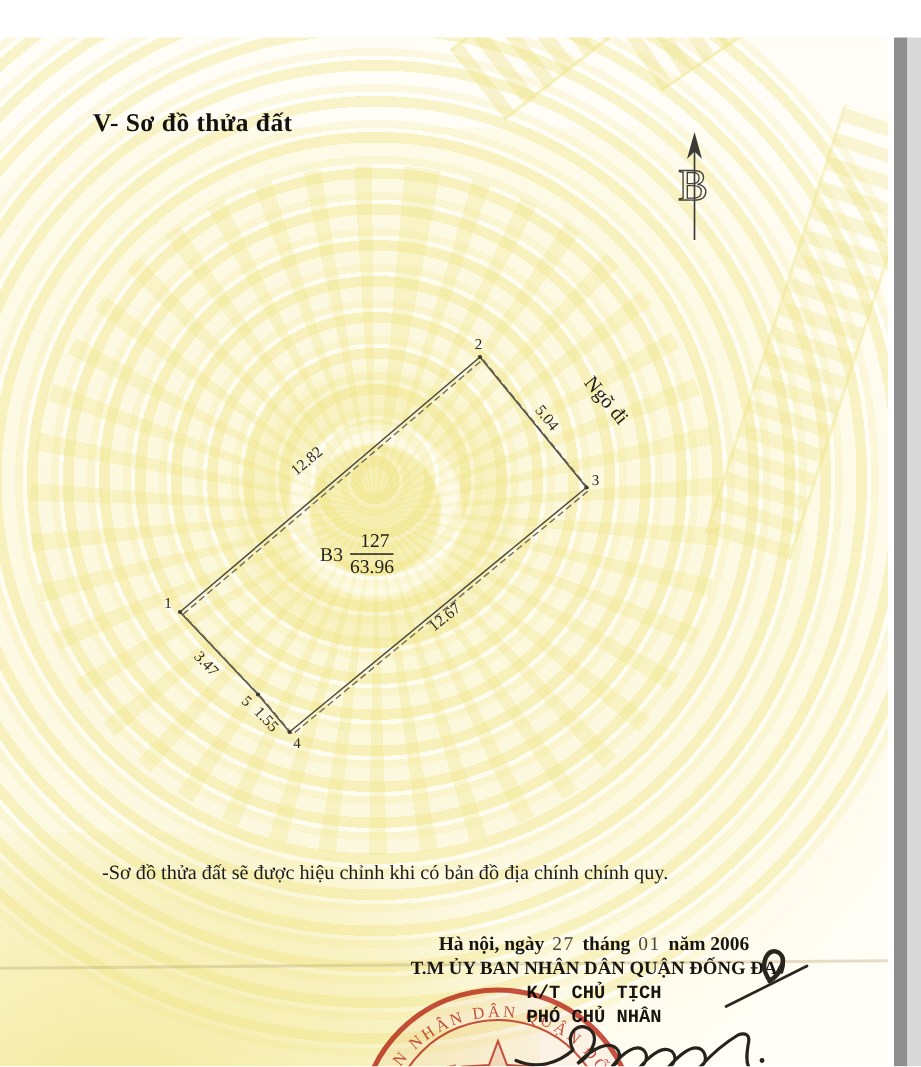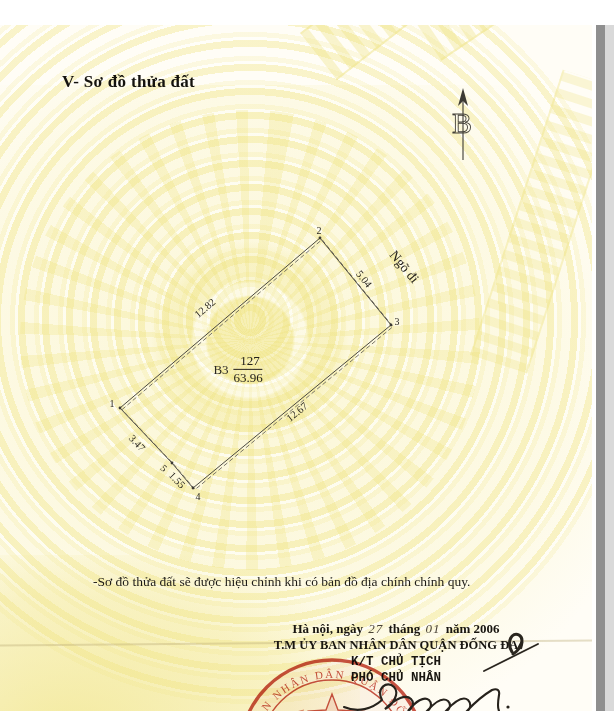--- a/index.html
+++ b/index.html
@@ -24,33 +24,33 @@
   .rb3{left:470px;top:330px;width:300px;transform:rotate(-72deg);transform-origin:left top;opacity:.45;}
   .wm-bl{left:-60px;top:530px;width:420px;height:260px;
     background:radial-gradient(ellipse at 30% 70%, rgba(240,228,130,0.75) 0%, rgba(240,228,130,0.35) 55%, rgba(240,228,130,0) 78%);}
   .crease{position:absolute;left:0;top:617px;width:592px;height:2px;background:rgba(186,172,118,0.38);transform:rotate(-0.5deg);}
   
   .strip-dark{position:absolute;left:596px;top:25px;width:9px;height:686px;background:#8f8f8f;}
   .strip-light{position:absolute;left:605px;top:25px;width:9px;height:686px;background:#d9d9d9;}
   
   .content{position:absolute;left:0;top:0;width:580px;height:711px;}
   .doc-title{position:absolute;left:62px;top:72px;font-size:17px;font-weight:bold;letter-spacing:.3px;color:#14120e;}
-  .note{position:absolute;left:68px;top:574px;font-size:13.5px;color:#1d1b17;margin-left:25px;}
+  .note{position:absolute;left:68px;top:574px;font-size:13.5px;color:#1d1b17;}
   .lbl{position:absolute;font-size:10.5px;color:#2a2722;transform:translate(-50%,-50%);white-space:nowrap;}
   .vtx{font-size:10px;}
   .pcode{font-size:13px;}
   .frac{position:absolute;left:248px;top:369px;transform:translate(-50%,-50%);text-align:right;font-size:13px;color:#23201b;line-height:1.05;}
   .frac .num{display:block;border-bottom:1.2px solid #23201b;padding:0 3px 1px;}
   .frac .den{display:block;padding-top:1px;}
   .alley{position:absolute;left:404px;top:267px;transform:translate(-50%,-50%) rotate(50deg);font-size:13.5px;color:#23201b;white-space:nowrap;}
   .sig-block{position:absolute;left:262px;top:621px;width:268px;text-align:center;color:#181510;}
   .sig-block .l1{font-size:13px;font-weight:bold;white-space:nowrap;}
   .sig-block .l2{font-size:12.5px;font-weight:bold;margin-top:1px;white-space:nowrap;}
   .sig-block .l3,.sig-block .l4{font-size:12.5px;font-weight:bold;margin-top:2px;font-family:Liberation Mono, monospace;}
-  .hw{font-style:italic;color:#4a4338;font-weight:normal;letter-spacing:1px;padding:0 2px;}
+  .hw{color:#4a4338;font-weight:normal;letter-spacing:1px;padding:0 2px;}
   svg{position:absolute;left:0;top:0;overflow:visible;}
   .seal-layer{mix-blend-mode:multiply;opacity:.88;}
 </style>
 </head>
 <body>
 
 <div class="stage">
 
   <div class="scan-page">
     <div class="wm wm-wash"></div>

